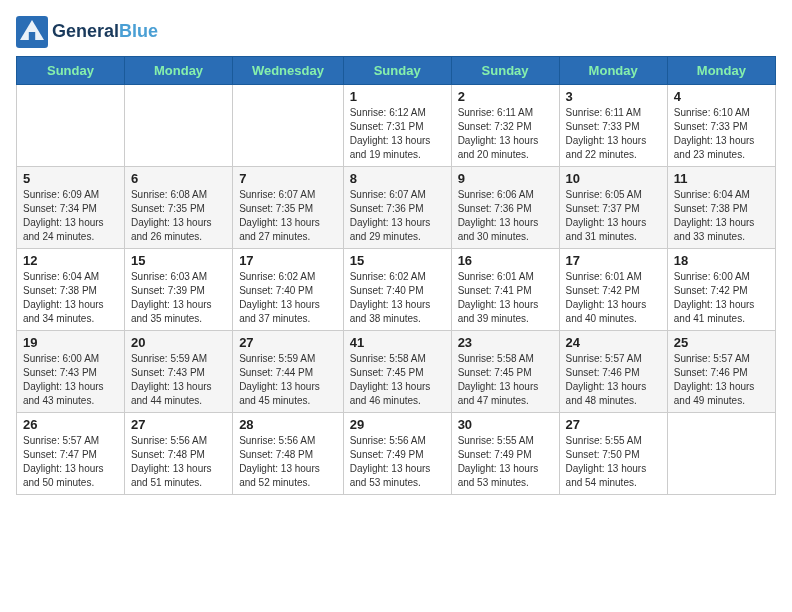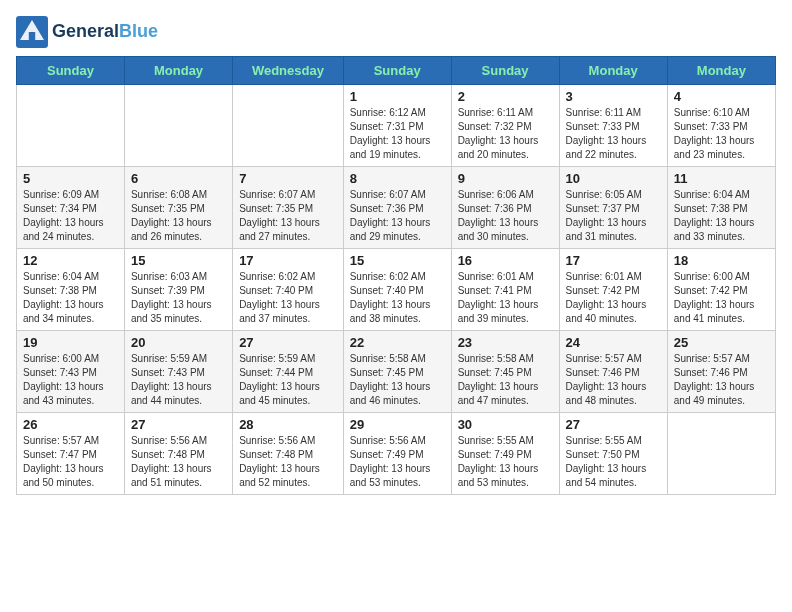--- a/index.html
+++ b/index.html
@@ -208,21 +208,21 @@
         </td>
         <td>
           <div class="day-num">20</div>
           <div class="day-info">Sunrise: 5:59 AM<br>Sunset: 7:43 PM<br>Daylight: 13 hours and 44 minutes.</div>
         </td>
         <td>
           <div class="day-num">27</div>
           <div class="day-info">Sunrise: 5:59 AM<br>Sunset: 7:44 PM<br>Daylight: 13 hours and 45 minutes.</div>
         </td>
         <td>
-          <div class="day-num">22</div>
+          <div class="day-num">41</div>
           <div class="day-info">Sunrise: 5:58 AM<br>Sunset: 7:45 PM<br>Daylight: 13 hours and 46 minutes.</div>
         </td>
         <td>
           <div class="day-num">23</div>
           <div class="day-info">Sunrise: 5:58 AM<br>Sunset: 7:45 PM<br>Daylight: 13 hours and 47 minutes.</div>
         </td>
         <td>
           <div class="day-num">24</div>
           <div class="day-info">Sunrise: 5:57 AM<br>Sunset: 7:46 PM<br>Daylight: 13 hours and 48 minutes.</div>
         </td>

